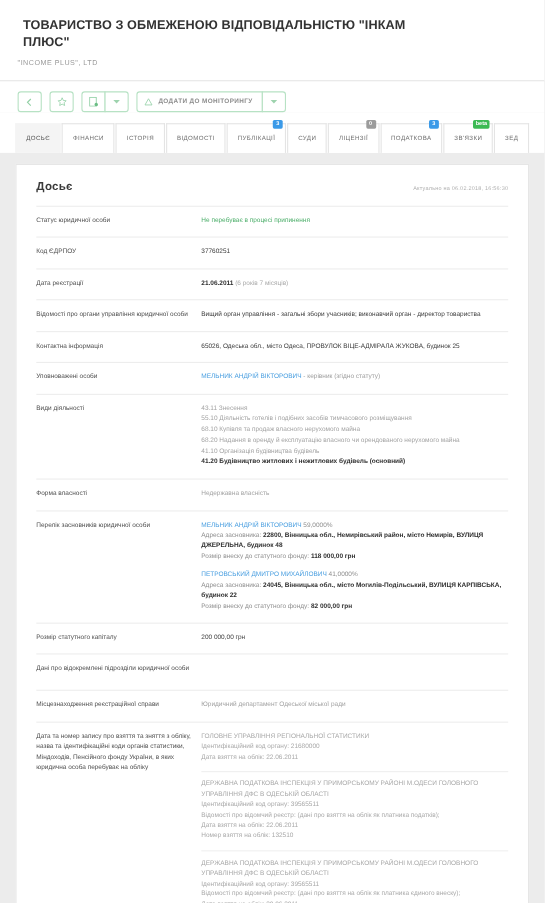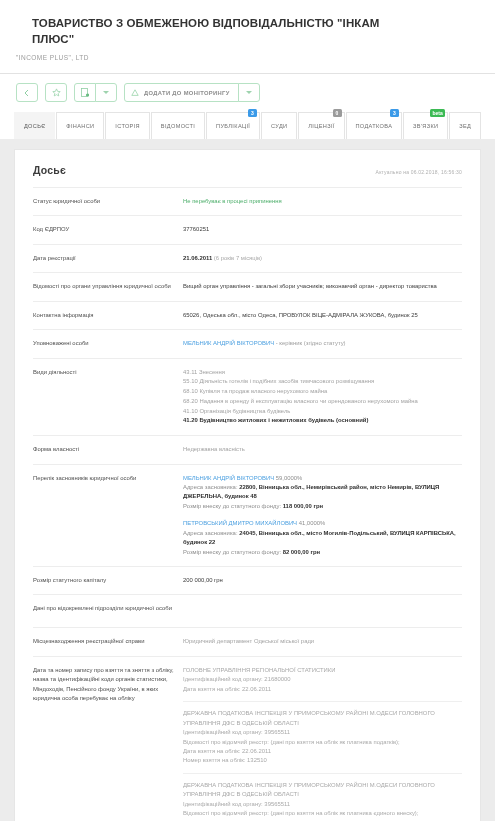--- a/index.html
+++ b/index.html
@@ -18,21 +18,21 @@
     background: #ffffff;
     padding: 16px 16px 12px 16px;
     border-bottom: 1px solid #e2e2e2;
   }
   .company-title {
     font-size: 11.5px;
     font-weight: bold;
     color: #333333;
     line-height: 1.35;
     letter-spacing: 0.1px;
-    margin: 0 0 7px 16px;
+    margin: 0 0 7px 5px;
     max-width: 380px;
   }
   .company-subtitle {
     font-size: 6.5px;
     color: #9b9b9b;
     letter-spacing: 0.45px;
     margin: 0;
   }
 
   

